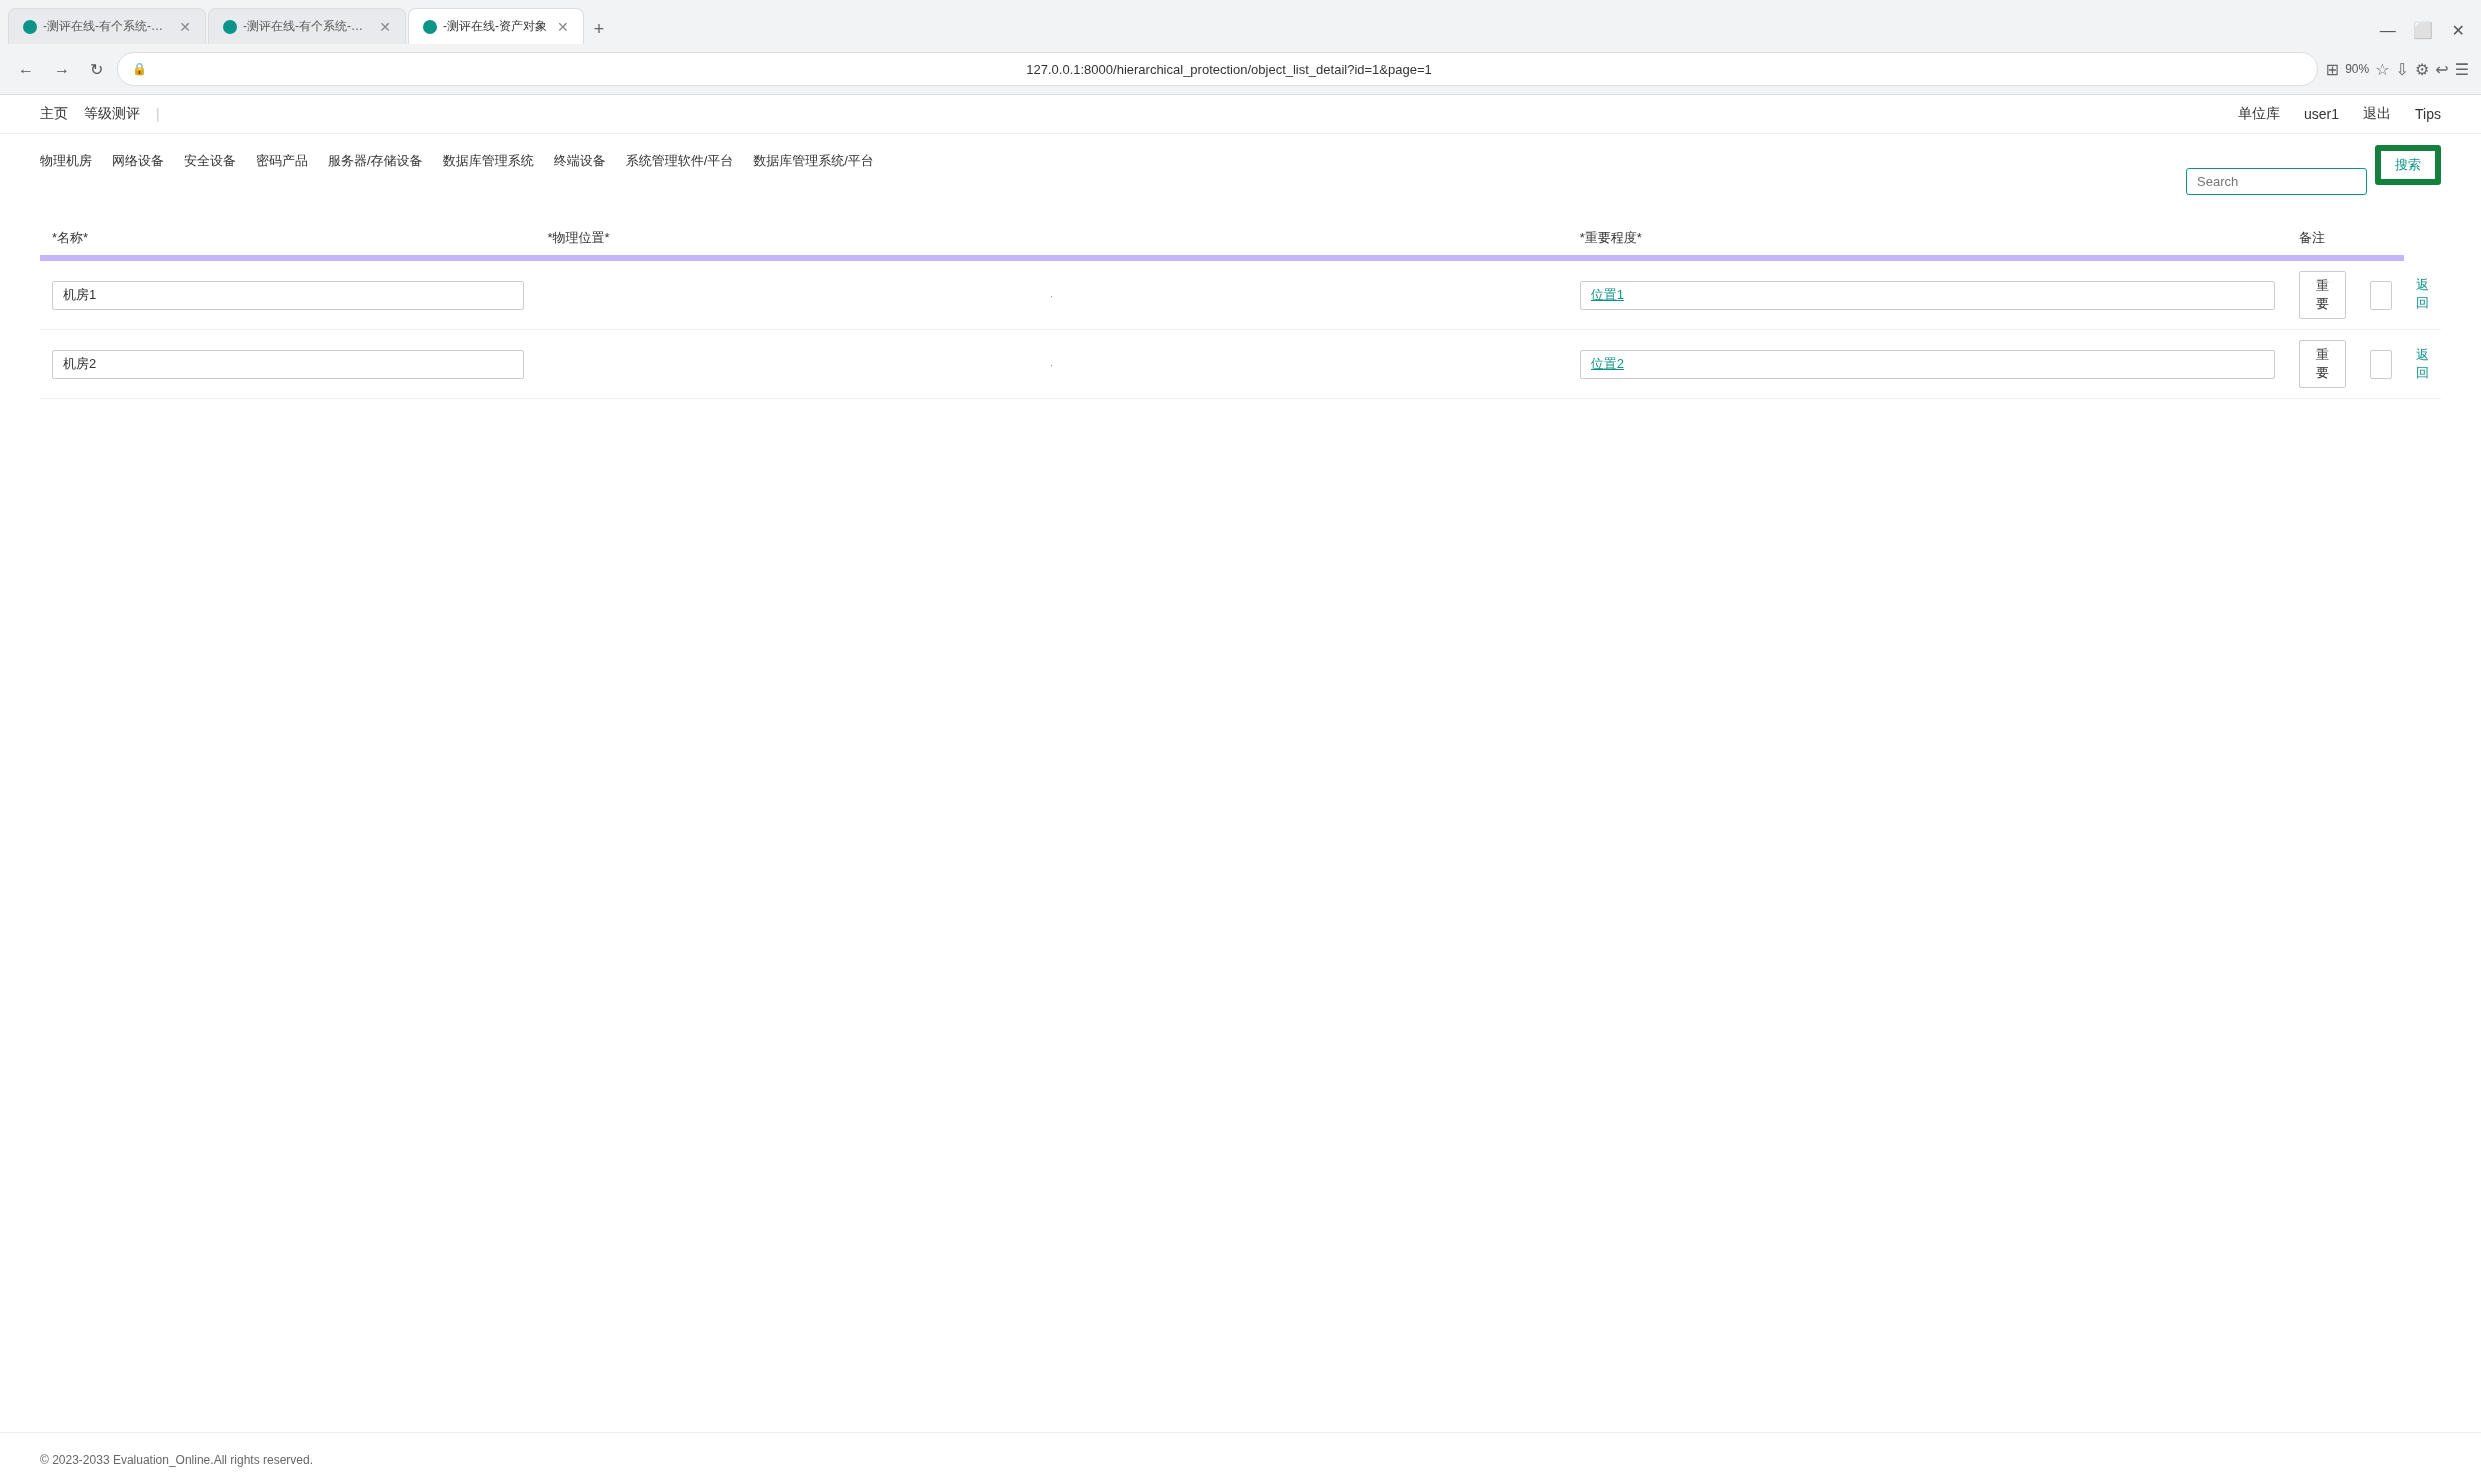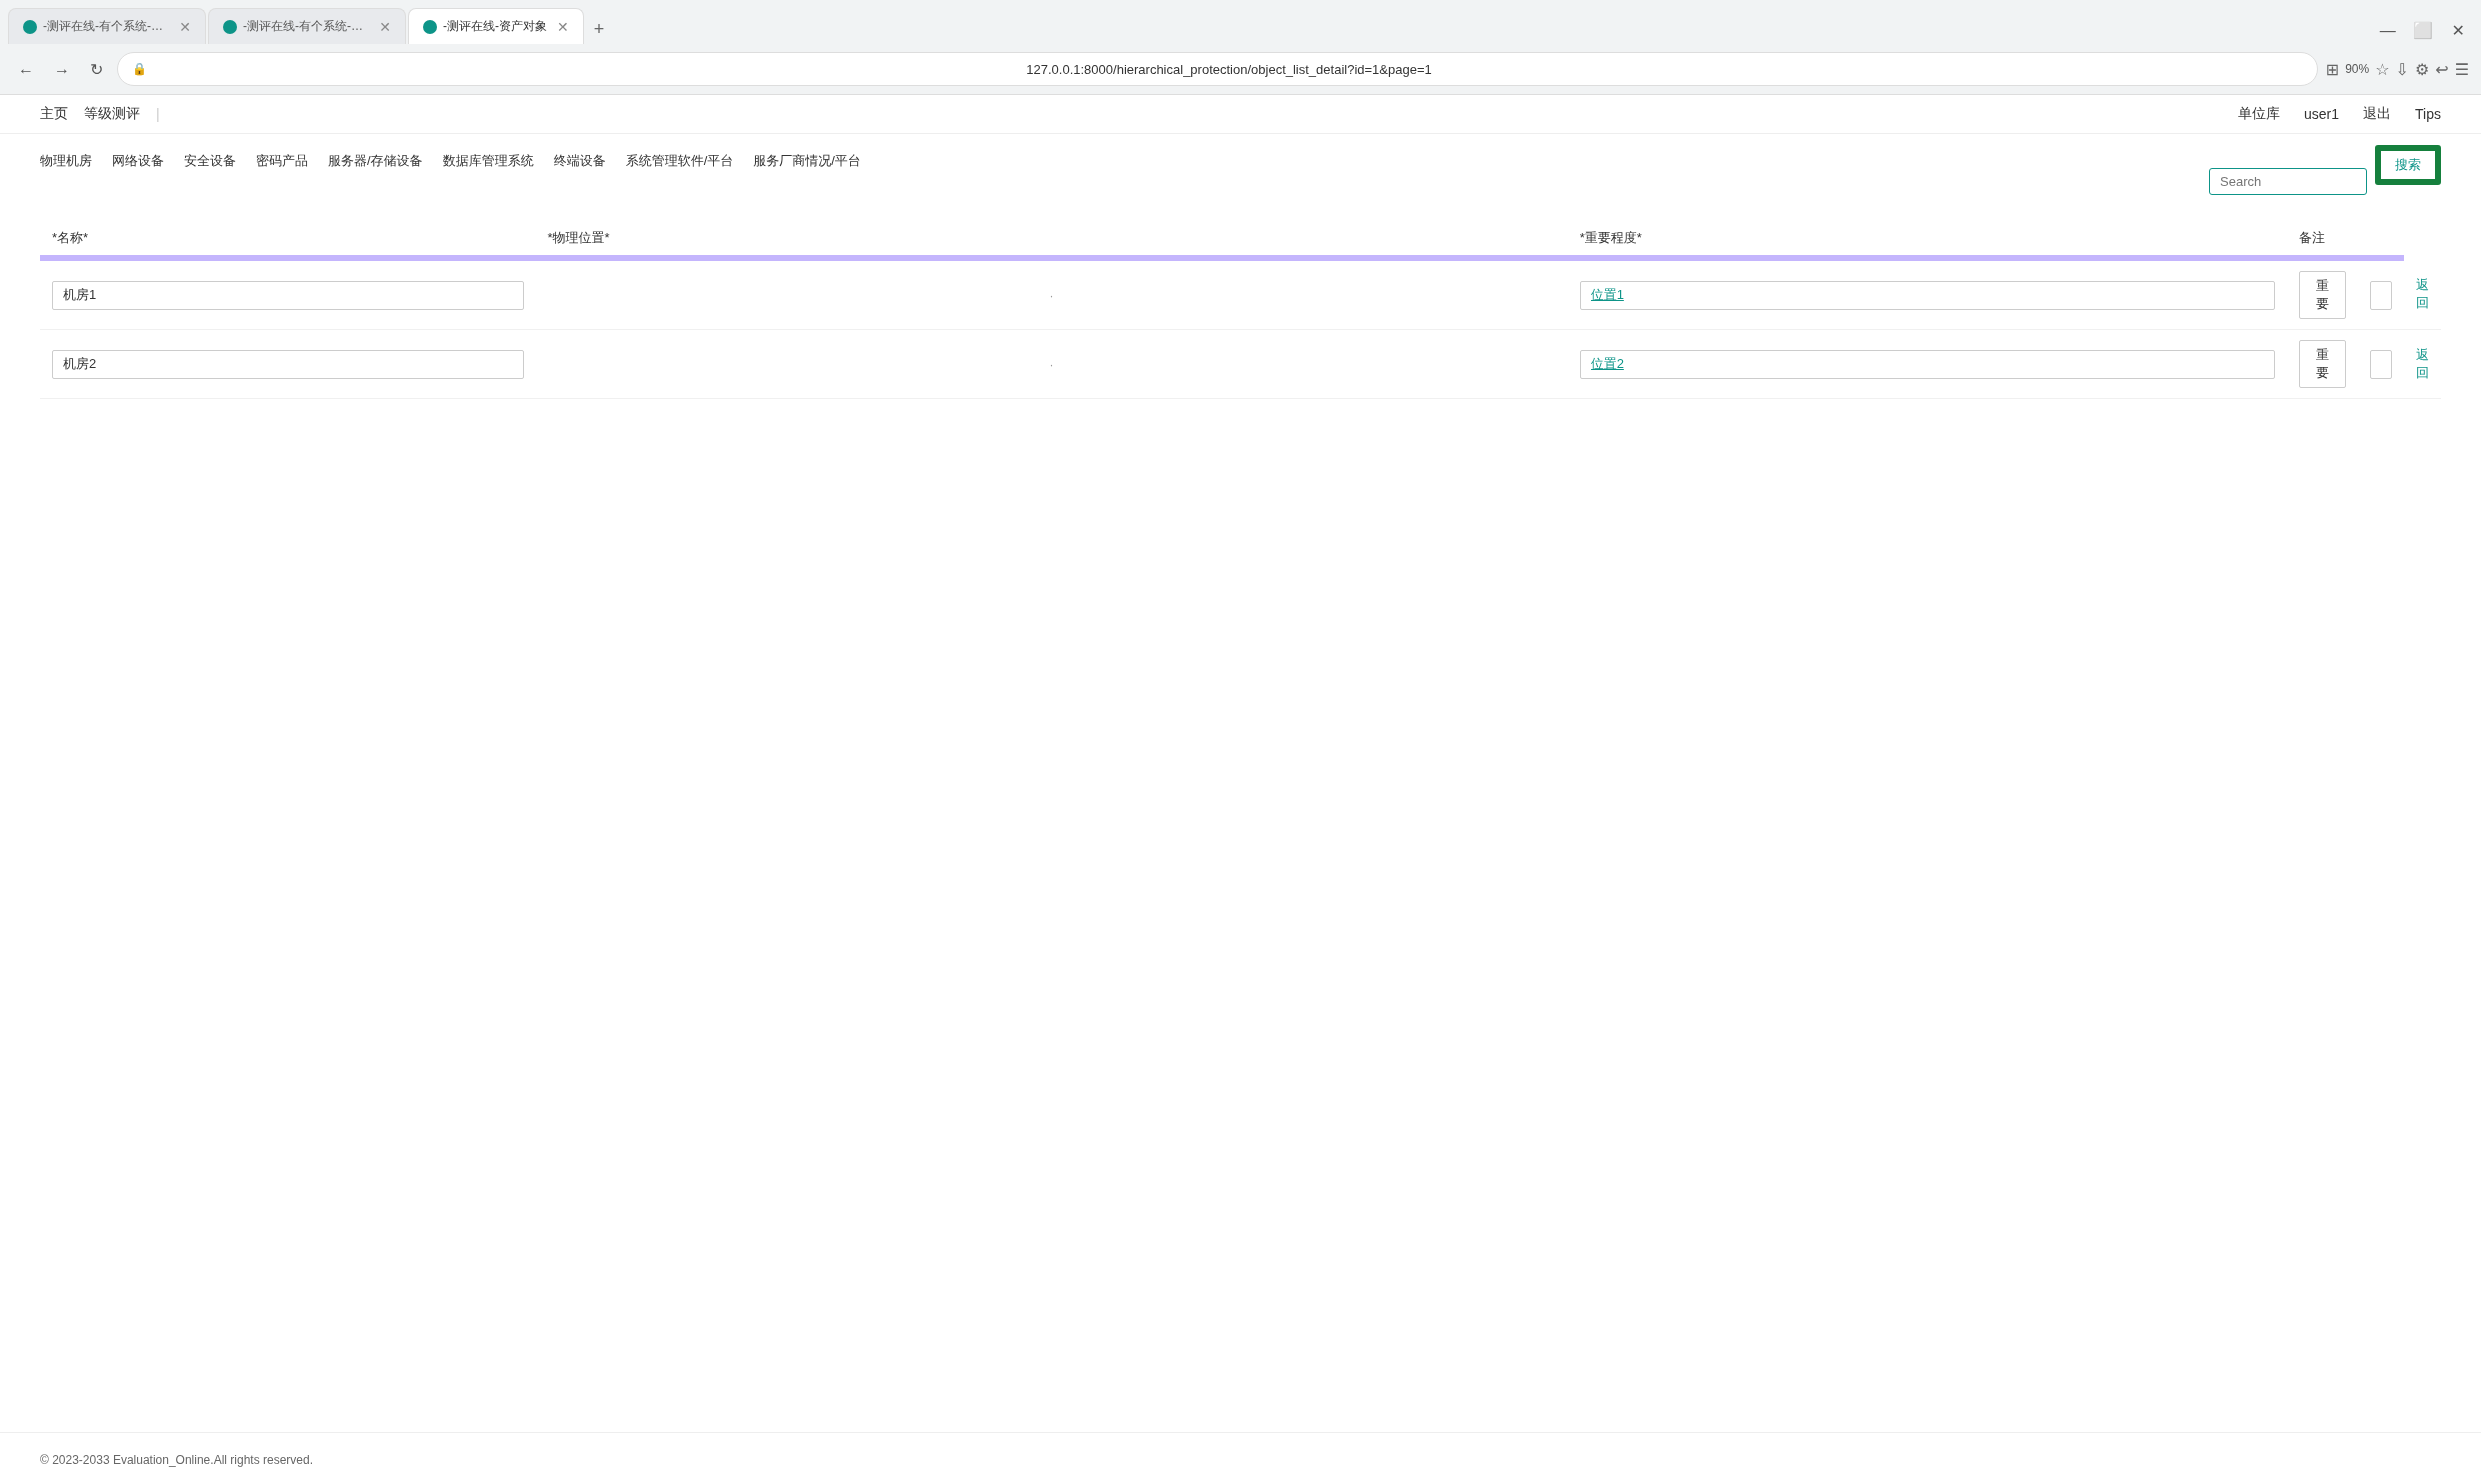--- a/index.html
+++ b/index.html
@@ -31,21 +31,21 @@
     .top-nav-left { display: flex; align-items: center; gap: 16px; }
     .top-nav-item { font-size: 14px; color: #333; cursor: pointer; text-decoration: none; }
     .top-nav-divider { color: #ccc; }
     .top-nav-right { display: flex; align-items: center; gap: 24px; }
     .top-nav-right-item { font-size: 14px; color: #333; cursor: pointer; }
     .category-row { display: flex; flex-wrap: wrap; gap: 6px 20px; align-items: center; margin-bottom: 8px; }
     .category-item { font-size: 13px; color: #333; cursor: pointer; white-space: nowrap; }
 
     
     .search-area { display: flex; align-items: center; gap: 8px; float: right; margin-bottom: 0; }
-    .search-input { border: 1.5px solid #0d9488; border-radius: 3px; padding: 5px 10px; font-size: 13px; outline: none; width: 158px; margin-top: 34px; }
+    .search-input { border: 1.5px solid #0d9488; border-radius: 3px; padding: 5px 10px; font-size: 13px; outline: none; width: 181px; margin-top: 34px; }
     .search-btn { background: #fff; border: 6px solid #15803d; border-radius: 3px; padding: 5px 14px; font-size: 13px; color: #0d9488; cursor: pointer; }
 
     
     .nav-search-wrapper { padding: 0 40px; }
     .first-nav-row { display: flex; align-items: center; justify-content: space-between; margin-bottom: 6px; }
     .second-nav-row { display: flex; align-items: center; padding-bottom: 10px; border-bottom: 2px solid #333; }
     .second-nav-row .category-item { margin-right: 20px; }
 
     
     .table-area { padding: 20px 40px; flex: 1; }
@@ -134,21 +134,21 @@
     <div class="first-nav-row">
       <div class="category-row" style="flex:1;flex-wrap:wrap;">
         <span class="category-item">物理机房</span>
         <span class="category-item">网络设备</span>
         <span class="category-item">安全设备</span>
         <span class="category-item">密码产品</span>
         <span class="category-item">服务器/存储设备</span>
         <span class="category-item">数据库管理系统</span>
         <span class="category-item">终端设备</span>
         <span class="category-item">系统管理软件/平台</span>
-        <span class="category-item">服务厂商情况/平台</span>
+        <span class="category-item">数据库管理系统/平台</span>
       </div>
       <div class="search-area">
         <input class="search-input" type="text" placeholder="Search" style="">
         <button class="search-btn">搜索</button>
       </div>
     </div>
   </div>
 
   <div class="table-area">
     <table class="data-table">

